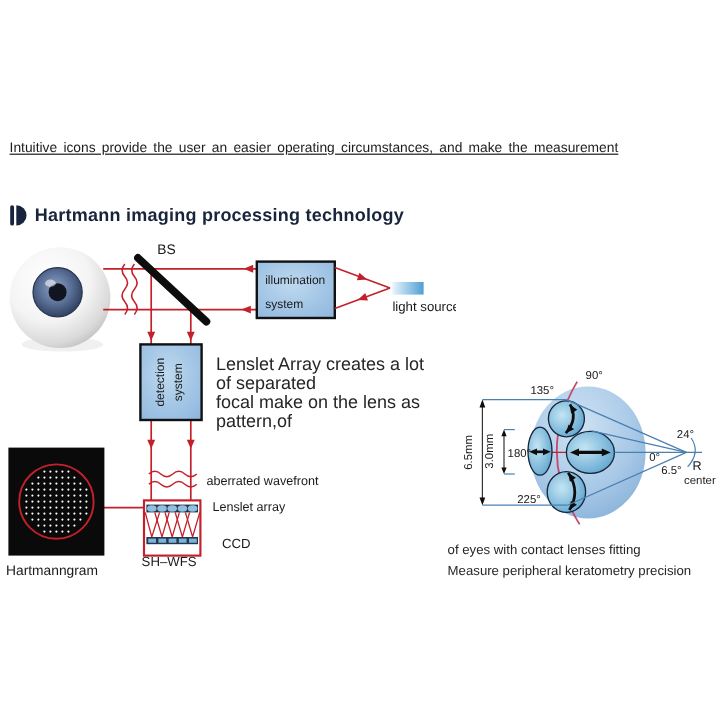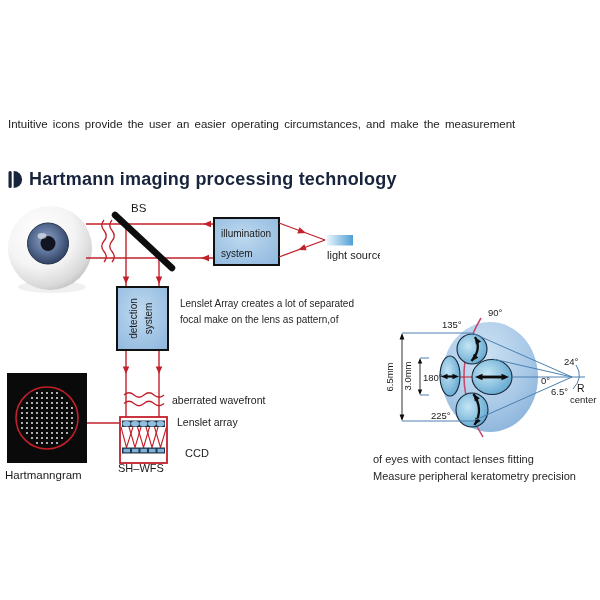--- a/index.html
+++ b/index.html
@@ -1,25 +1,25 @@
 <!DOCTYPE html>
 <html><head>
 <meta charset="utf-8">
 <style>
   html,body{margin:0;padding:0;background:#fff;}
   .canvas{position:relative;width:600px;height:600px;background:#fff;overflow:hidden;
           font-family:"Liberation Sans",sans-serif;color:#1f1f1f;}
   .intro{position:absolute;left:8px;top:115px;width:540px;font-size:11.5px;line-height:18px;color:#1c1c1c;}
-  .intro .l1{word-spacing:2px;}
+  .intro .l1{word-spacing:2px;text-decoration:underline;}
   .section-header{position:absolute;left:8px;top:168px;height:22px;display:flex;align-items:center;}
   .section-header svg{display:block;margin-right:6px;}
-  .section-title{font-size:18px;font-weight:600;color:#17243b;letter-spacing:0.2px;}
+  .section-title{font-size:15px;font-weight:600;color:#17243b;letter-spacing:0.2px;}
   .left-diagram{position:absolute;left:0;top:195px;}
   .right-diagram{position:absolute;left:385px;top:295px;}
-  .lenslet-note{position:absolute;left:180px;top:296px;width:185px;font-size:10px;line-height:16px;color:#262626;}
+  .lenslet-note{position:absolute;left:180px;top:296px;width:185px;font-size:15px;line-height:16px;color:#262626;}
   .caption{position:absolute;left:373px;top:451px;width:225px;font-size:11px;line-height:16.5px;color:#262626;}
   svg text{font-family:"Liberation Sans",sans-serif;fill:#1a1a1a;}
 </style>
 </head>
 <body>
 
 <div class="canvas">
 
   <div class="intro">
     <div class="l1">Intuitive icons provide the user an easier operating circumstances, and make the measurement</div>

